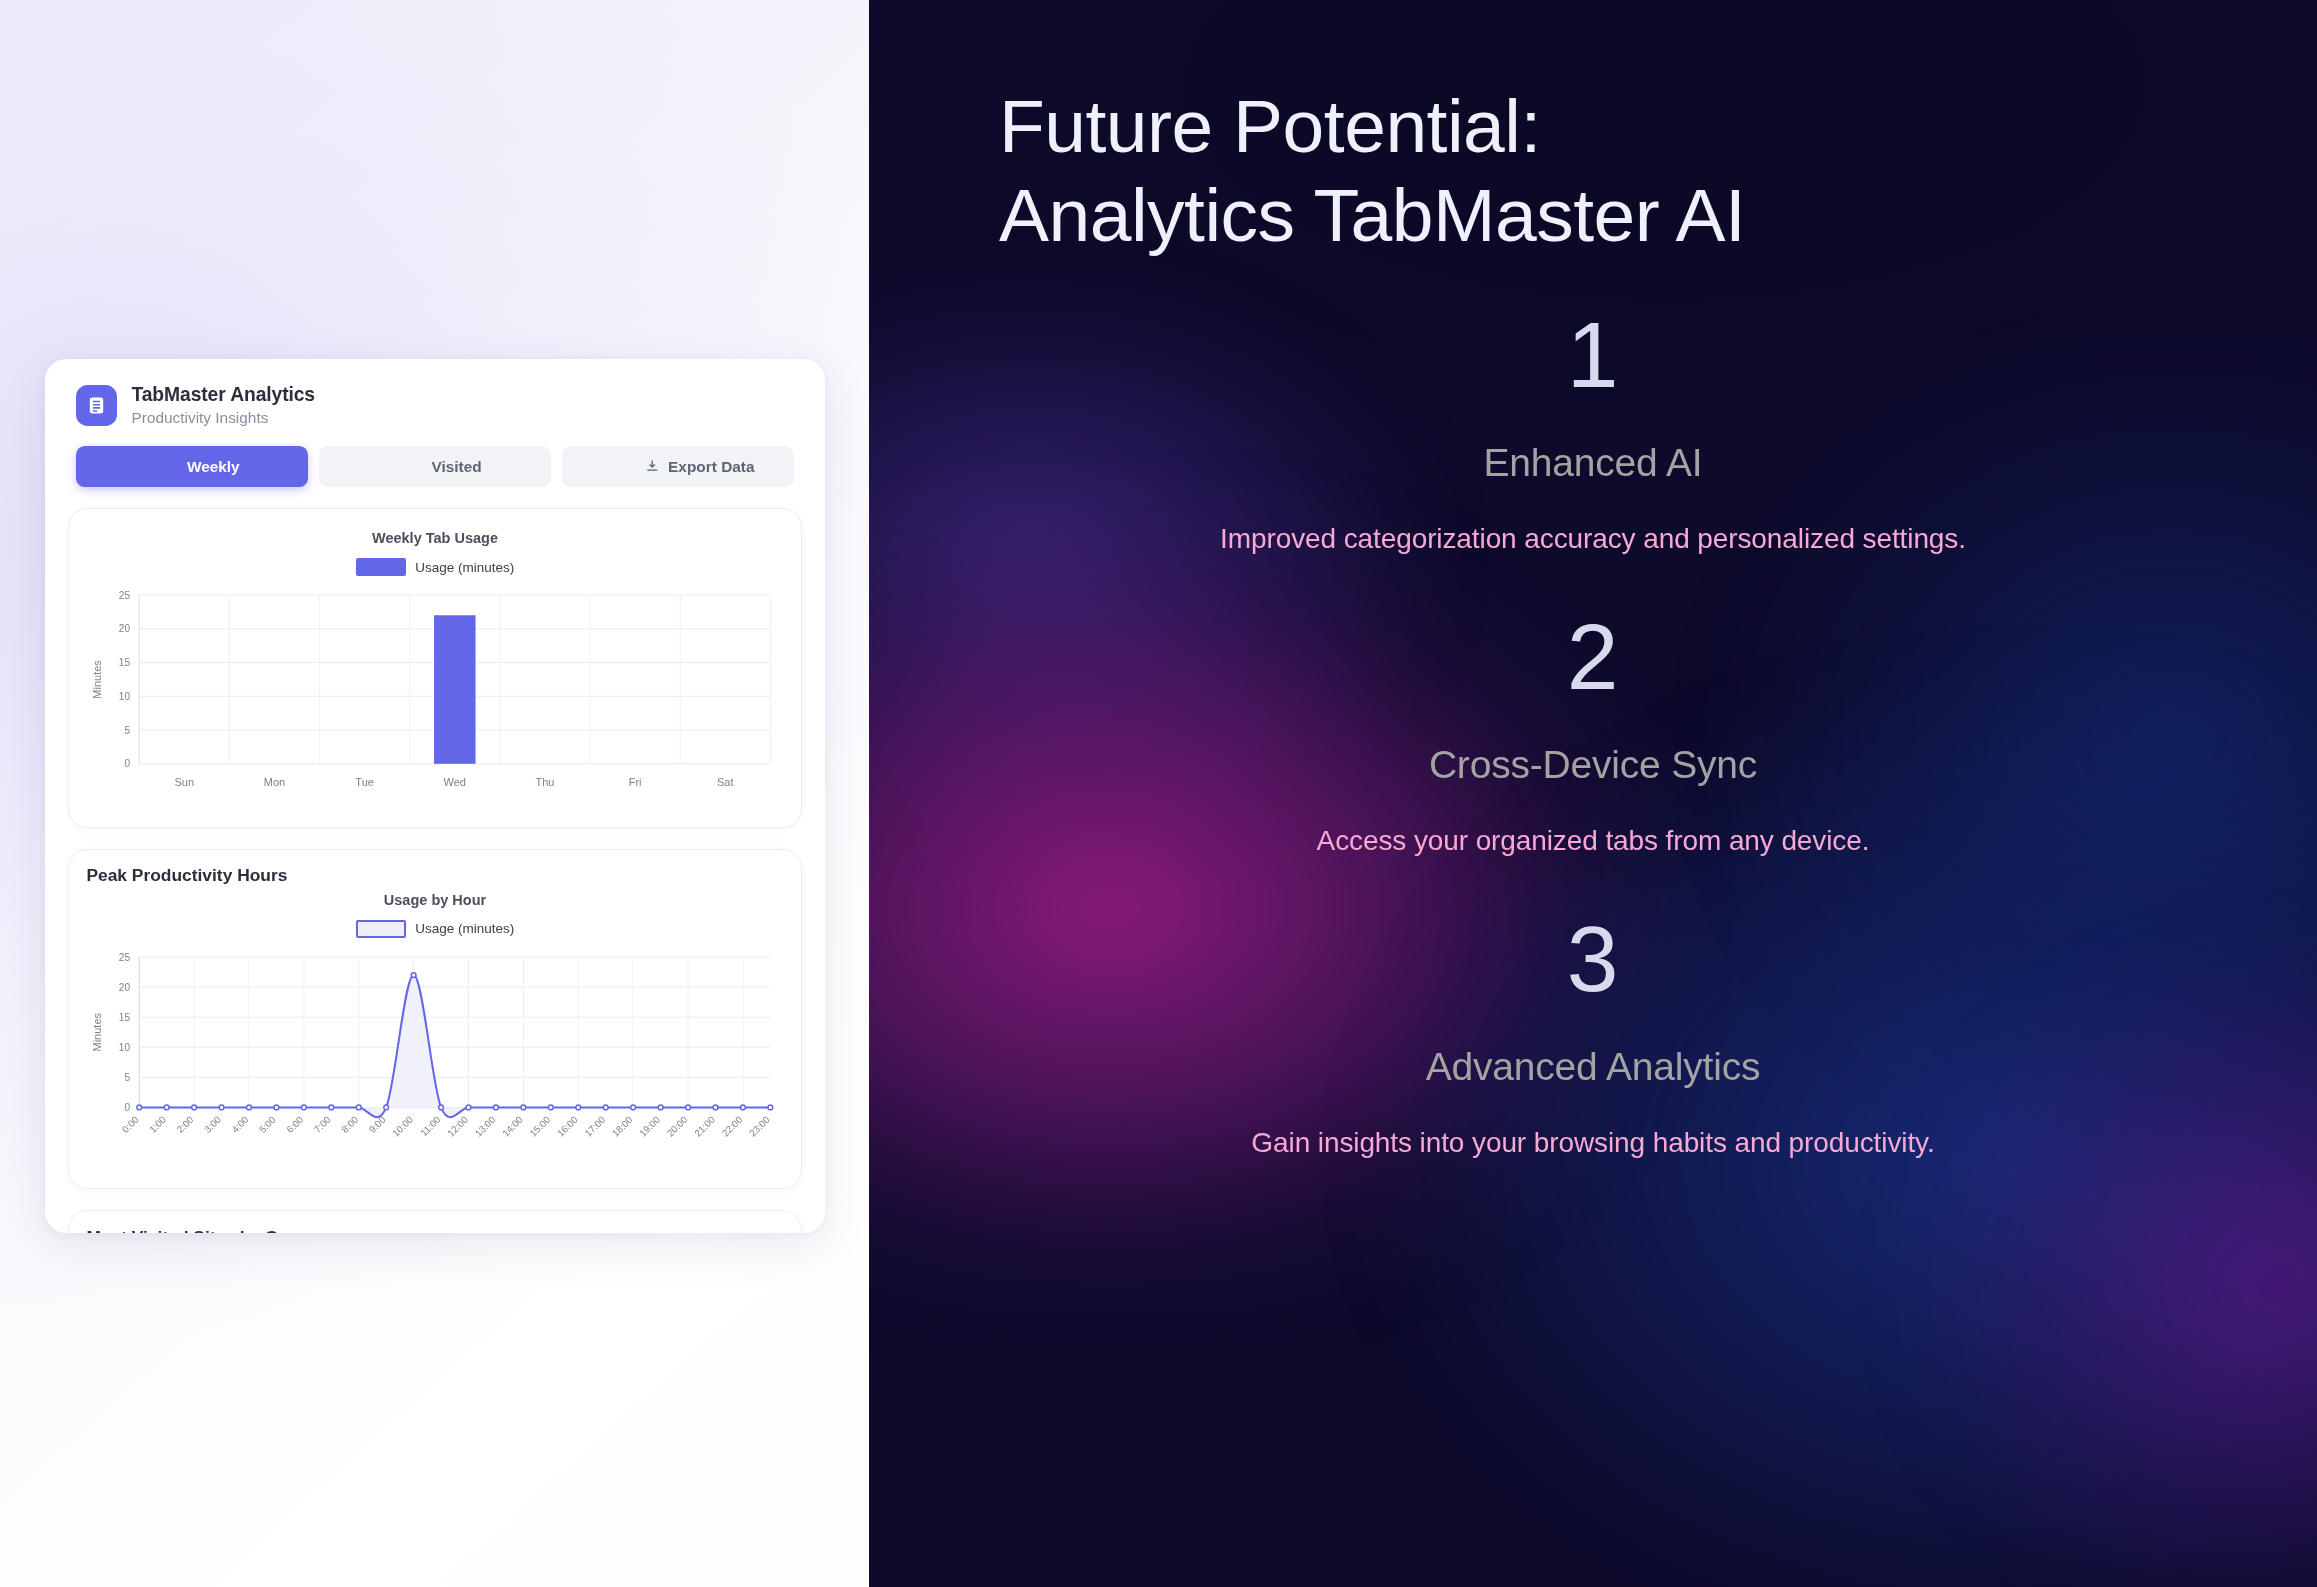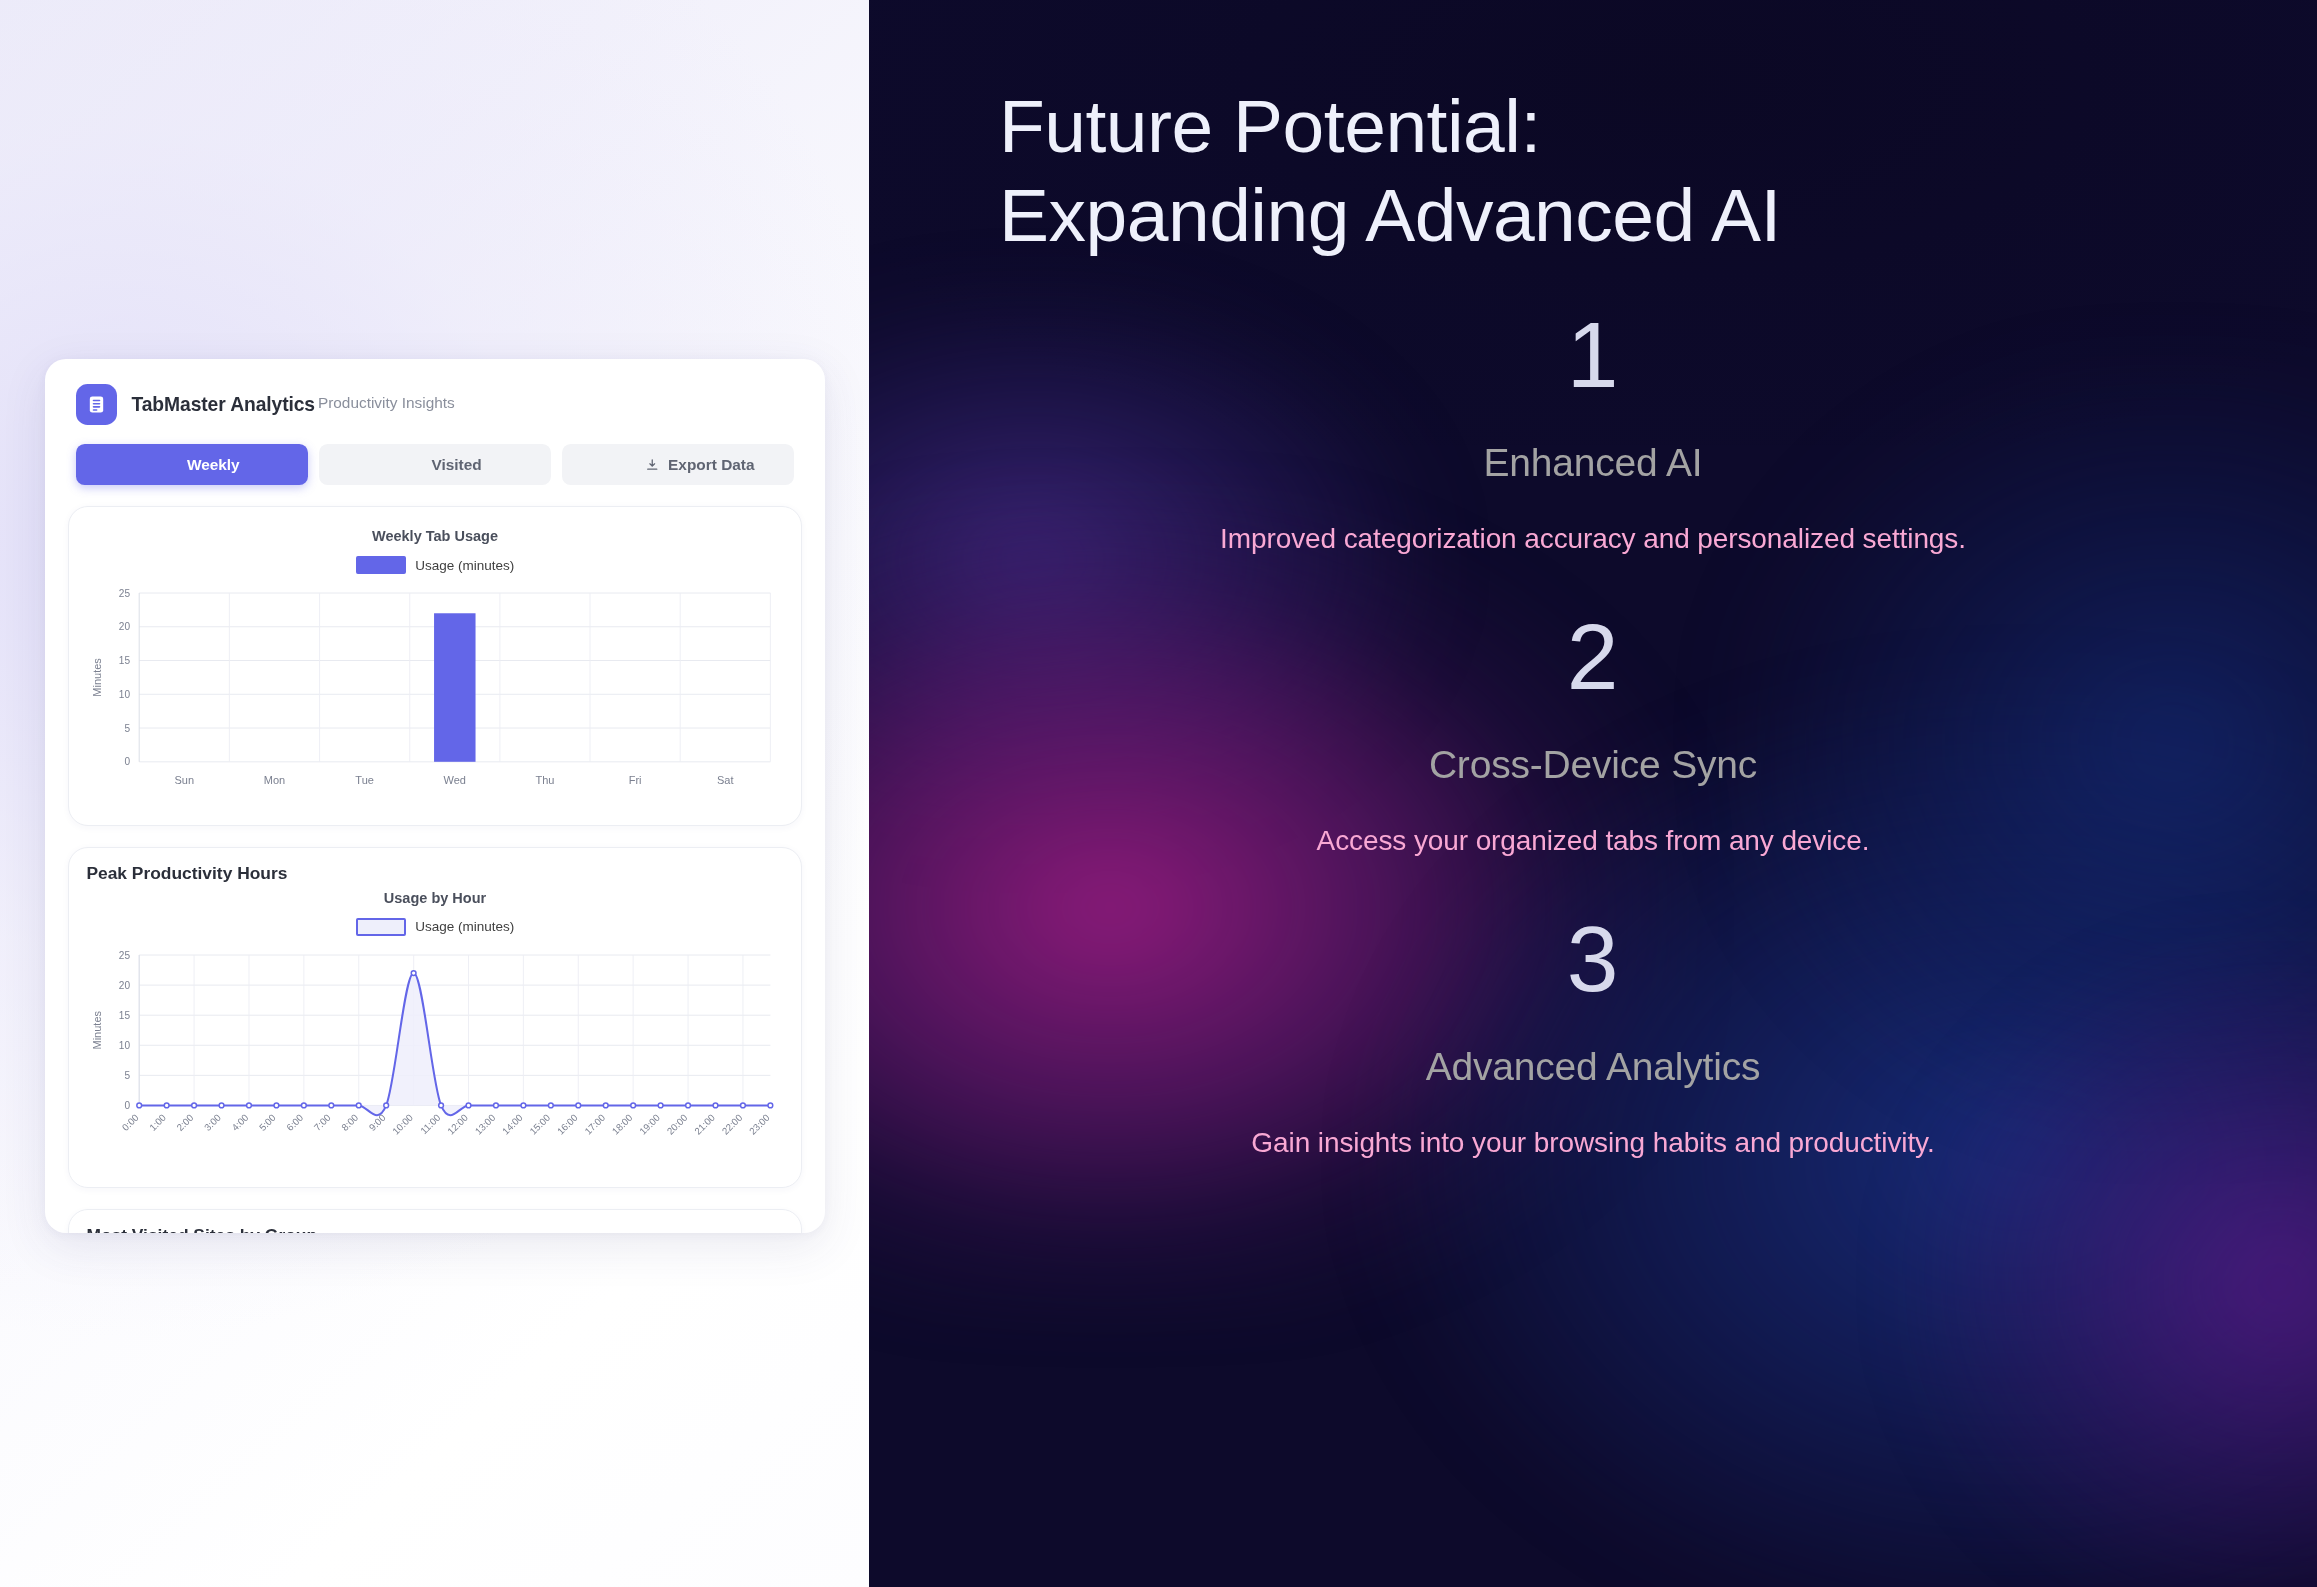--- a/index.html
+++ b/index.html
@@ -29,21 +29,21 @@
 
   
   .app-head { padding:25px 31px 0 31px; }
   .brand { display:flex; align-items:center; gap:14.5px; }
   .brand-icon {
     width:41px; height:41px; border-radius:11.6px;
     background:#6366e8; display:flex; align-items:center; justify-content:center;
     flex:0 0 41px;
   }
   .brand-icon svg { display:block; }
-  .brand-text { display:flex; flex-direction:row; gap:2.9px; }
+  .brand-text { display:flex; flex-direction:column; gap:2.9px; }
   .brand-title { font-size:19.3px; font-weight:700; color:#2b2f3a; letter-spacing:-0.1px; }
   .brand-sub { font-size:15.4px; color:#8a8f9c; }
 
   .seg-row { display:flex; gap:11.6px; margin-top:19.3px; }
   .seg {
     flex:1; height:41px; border-radius:8.7px;
     display:flex; align-items:center; justify-content:center; gap:8.7px;
     font-size:15.4px; font-weight:600;
     background:#f2f3f6; color:#5f6472; border:none; cursor:pointer;padding-left:43px;
   }
@@ -312,21 +312,21 @@
   <div class="right-panel">
     <div class="glow glow-top-dark"></div>
     <div class="glow glow-violet"></div>
     <div class="glow glow-magenta"></div>
     <div class="glow glow-blue"></div>
     <div class="glow glow-blue2"></div>
     <div class="glow glow-purple-right"></div>
 
     <div class="right-content">
       <h1 class="deck-title">Future Potential:
-Expanding Advanced AI</h1>
+Analytics TabMaster AI</h1>
       <div class="features" id="features">
           <div class="feature">
             <div class="feature-num">1</div>
             <div class="feature-title">Enhanced AI</div>
             <div class="feature-desc">Improved categorization accuracy and personalized settings.</div>
           </div>
           <div class="feature">
             <div class="feature-num">2</div>
             <div class="feature-title">Cross-Device Sync</div>
             <div class="feature-desc">Access your organized tabs from any device.</div>

